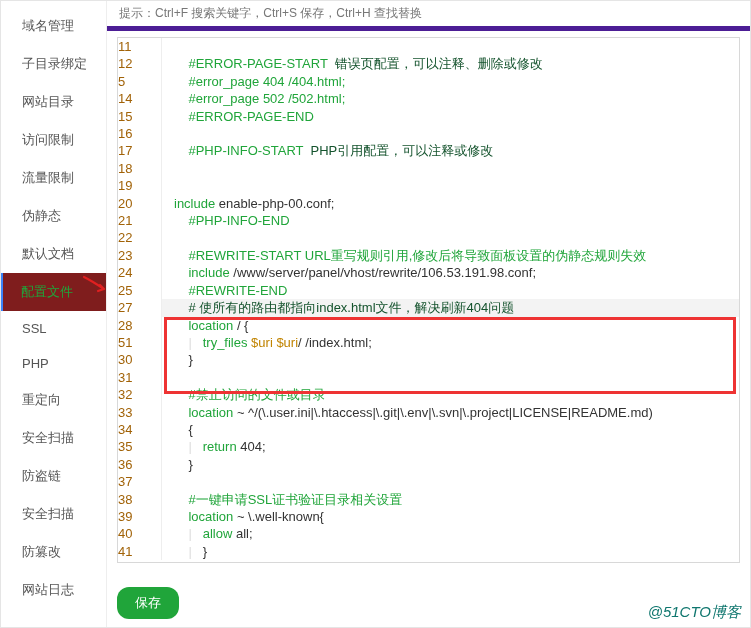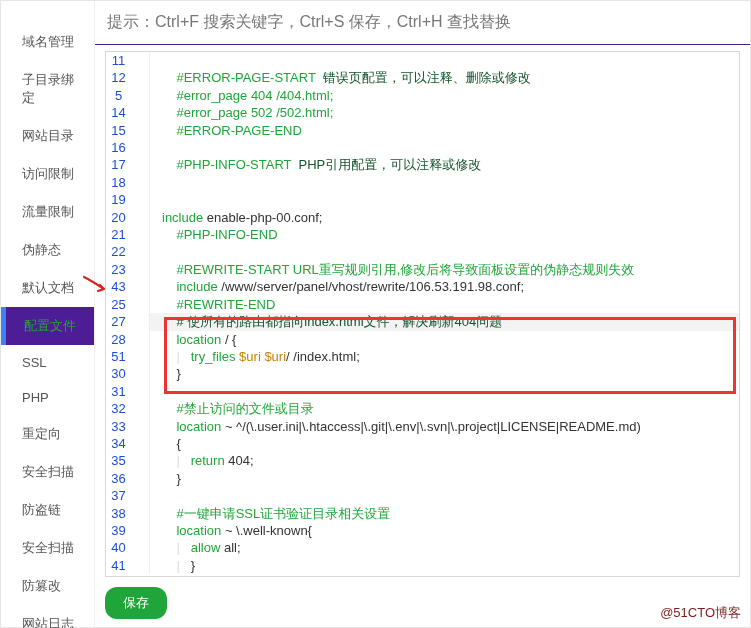--- a/index.html
+++ b/index.html
@@ -1,39 +1,39 @@
 <!DOCTYPE html>
 <html><head>
 <meta charset="utf-8">
 <style>
 *{margin:0;padding:0;box-sizing:border-box;font-family:Arial,"Microsoft YaHei",sans-serif;font-size:13px}
 body{background:#fff;width:751px;height:628px;overflow:hidden;position:relative}
 .container{display:flex;height:100%;border:1px solid #e5e5e5}
-.sidebar{width:94px;border-right:1px solid #eee;padding-top:22px;background:#fff}
+.sidebar{width:106px;border-right:1px solid #eee;padding-top:6px;background:#fff}
 .sb-item{padding:10px 18px;color:#555;cursor:pointer;border-left:3px solid transparent}
-.sb-item.active{background:#4c1d95;border-left:5px solid #3b82f6;color:#20a53a}
+.sb-item.active{background:#7f1d1d;border-left:2px solid #3b82f6;color:#20a53a}
 .main{flex:1;display:flex;flex-direction:column}
-.hint{padding:11px 12px;color:#777;font-size:16px;border-bottom:1px solid #4c1d95}
+.hint{padding:4px 12px;color:#777;font-size:12px;border-bottom:5px solid #4c1d95}
 .editor-wrap{flex:1;padding:6px 10px;overflow:hidden}
 .editor-border{border:1px solid #d8d8d8;height:526px;overflow:hidden;position:relative;background:#fff}
 .editor{font-family:Consolas,Menlo,monospace;font-size:13px;line-height:17.4px}
 .line{display:flex}
-.gutter{width:44px;text-align:center;padding-right:18px;color:#1d4ed8;background:#fff;border-right:1px solid #eee;user-select:none}
+.gutter{width:44px;text-align:left;padding-right:18px;color:#a16207;background:#fff;border-right:1px solid #eee;user-select:none}
 .code{padding-left:12px;white-space:pre;color:#333;flex:1}
 .line.hl{background:#f3f3f3}
 .c-comment{color:#14532d}
 .c-key{color:#20a53a}
 .c-var{color:#c18400}
 .pipe{color:#ddd}
 .redbox{position:absolute;border:3px solid #e33;left:118px;top:470px;width:627px;height:94px;pointer-events:none}
 .arrow{position:absolute;left:82px;top:275px;width:28px;height:22px;pointer-events:none}
 .arrow svg{width:100%;height:100%}
 .savebar{padding:8px 10px}
 .save-btn{background:#20a53a;color:#fff;border:none;padding:7px 18px;border-radius:12px;cursor:pointer;font-size:13px}
-.watermark{position:absolute;right:10px;bottom:6px;color:#7f1d1d;font-size:13px;}
+.watermark{position:absolute;right:10px;bottom:6px;color:#0f766e;font-size:15px;font-style:italic}
 </style>
 </head>
 <body>
 
 <div class="container">
   <div class="sidebar" id="sidebar">
       <div class="sb-item">域名管理</div>
       <div class="sb-item">子目录绑定</div>
       <div class="sb-item">网站目录</div>
       <div class="sb-item">访问限制</div>
@@ -101,21 +101,21 @@
             </div>
             <div class="line">
               <div class="gutter">22</div>
               <div class="code"></div>
             </div>
             <div class="line">
               <div class="gutter">23</div>
               <div class="code">    <span class="c-key">#REWRITE-START URL重写规则引用,修改后将导致面板设置的伪静态规则失效</span></div>
             </div>
             <div class="line">
-              <div class="gutter">43</div>
+              <div class="gutter">24</div>
               <div class="code">    <span class="c-key">include</span> /www/server/panel/vhost/rewrite/106.53.191.98.conf;</div>
             </div>
             <div class="line">
               <div class="gutter">25</div>
               <div class="code">    <span class="c-key">#REWRITE-END</span></div>
             </div>
             <div class="line hl">
               <div class="gutter">27</div>
               <div class="code">    <span class="c-comment"># 使所有的路由都指向index.html文件，解决刷新404问题</span></div>
             </div>

